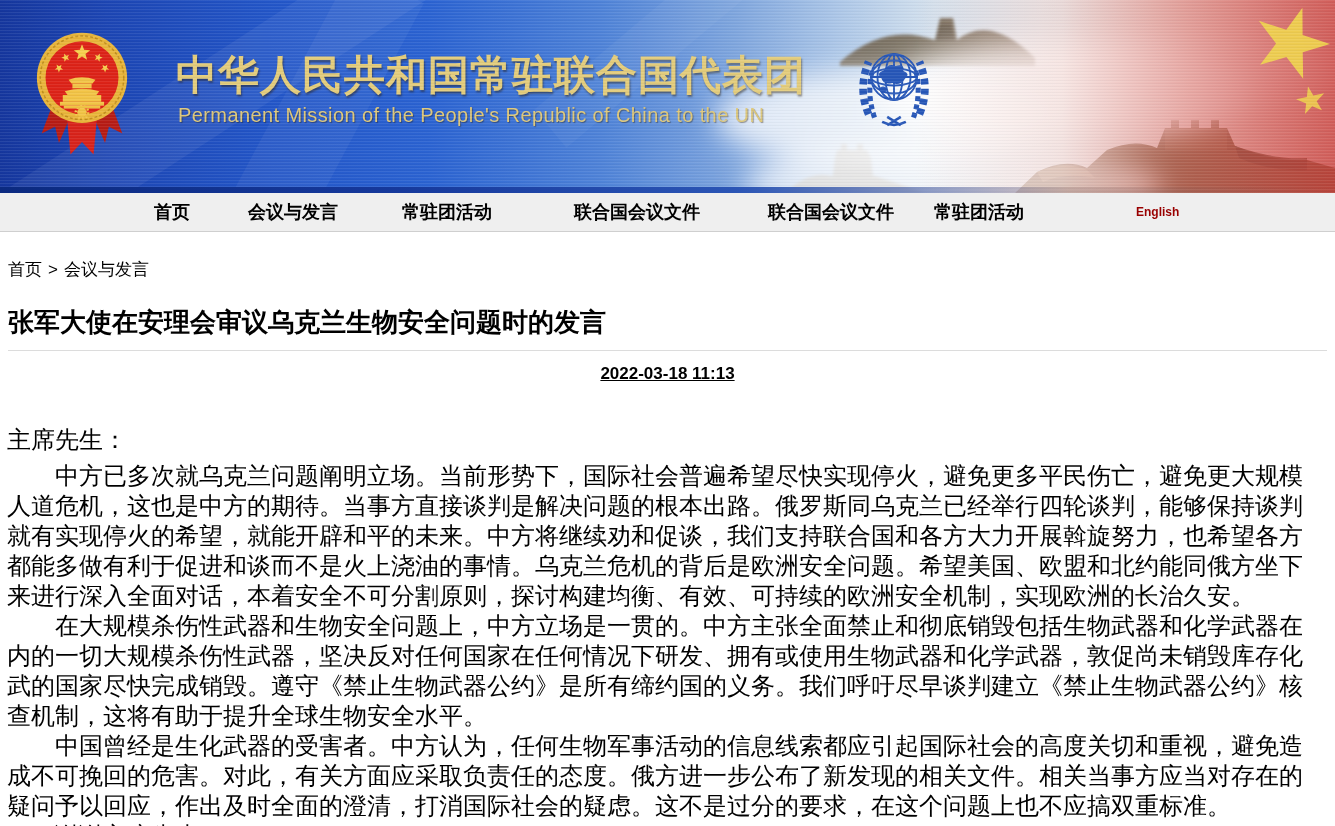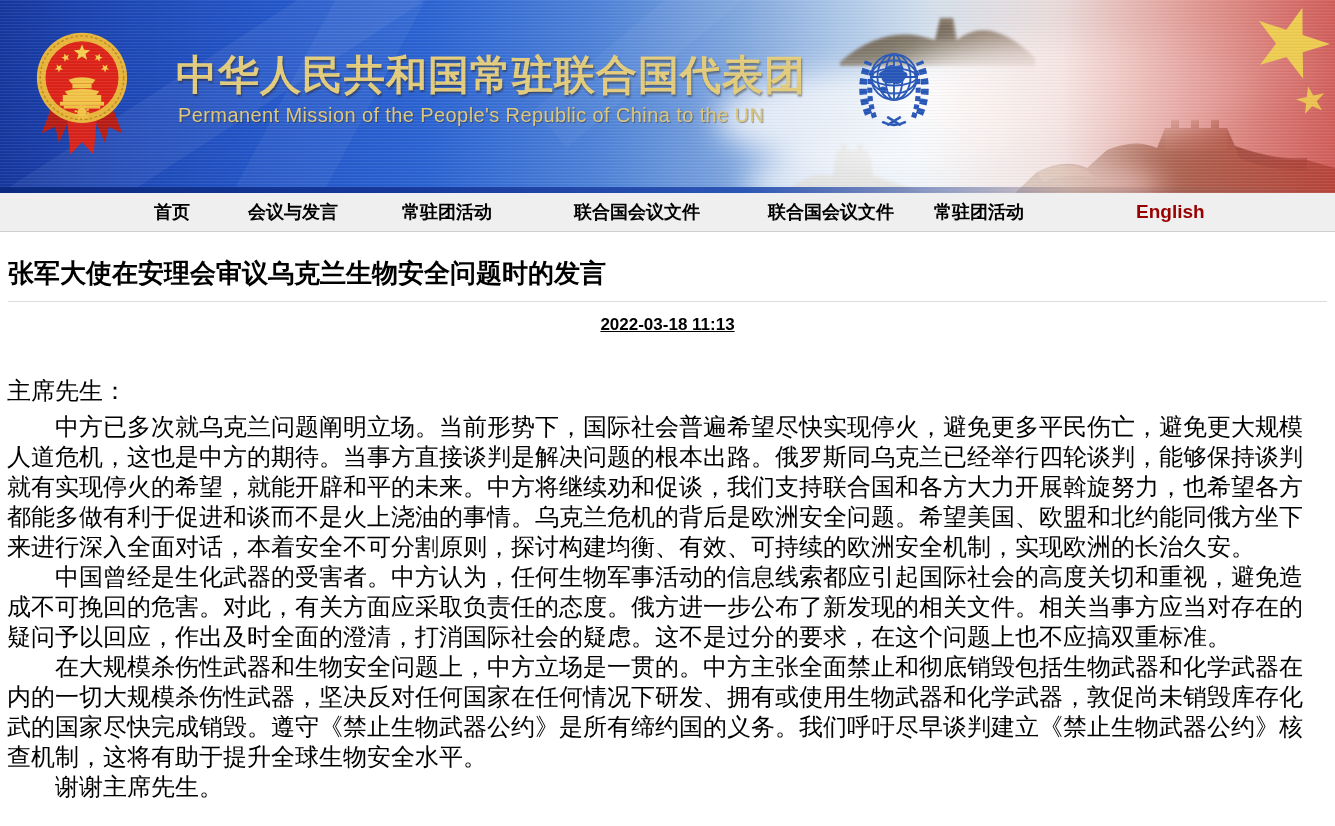--- a/index.html
+++ b/index.html
@@ -37,21 +37,21 @@
 
   
   .nav{display:flex;align-items:center;height:38px;background:#efefef;border-bottom:1px solid #cfcfcf;}
   .nav-items{display:flex;align-items:center;padding-left:154px;}
   .nav-items a{font-size:18px;font-weight:bold;color:#000;text-decoration:none;white-space:nowrap;cursor:pointer;}
   .nav-items a:nth-child(1){margin-right:58px;}
   .nav-items a:nth-child(2){margin-right:64px;}
   .nav-items a:nth-child(3){margin-right:82px;}
   .nav-items a:nth-child(4){margin-right:68px;}
   .nav-items a:nth-child(5){margin-right:40px;}
-  .nav-english{margin-left:112px;font-size:19px;font-weight:bold;color:#990000;text-decoration:none;cursor:pointer;}
+  .nav-english{margin-left:112px;font-size:12px;font-weight:bold;color:#990000;text-decoration:none;cursor:pointer;}
 
   
   .breadcrumb{margin:26px 0 0 8px;font-size:17px;color:#000;}
   .breadcrumb a{color:#000;text-decoration:none;cursor:pointer;}
   .breadcrumb .sep{margin:0 6px;}
 
   
   .article-title{margin:26px 8px 0 8px;text-align:left;font-size:26px;line-height:30px;font-weight:bold;}
   .title-divider{border:none;border-top:1px solid #dcdcdc;margin:13px 8px 0 8px;}
   .article-date{margin-top:12px;text-align:center;font-size:17px;font-weight:bold;line-height:22px;text-decoration:underline;}
@@ -172,26 +172,27 @@
         <a>首页</a>
         <a>会议与发言</a>
         <a>常驻团活动</a>
         <a>联合国会议文件</a>
         <a>联合国会议文件</a>
         <a>常驻团活动</a>
       </div>
     <a class="nav-english">English</a>
   </nav>
 
+  <div class="breadcrumb"><a>首页</a><span class="sep">&gt;</span><a>会议与发言</a></div>
 
   <h1 class="article-title">张军大使在安理会审议乌克兰生物安全问题时的发言</h1>
   <hr class="title-divider">
   <div class="article-date">2022-03-18 11:13</div>
 
   <div class="article-body">
     <div class="salutation">主席先生：</div>
   <p>中方已多次就乌克兰问题阐明立场。当前形势下，国际社会普遍希望尽快实现停火，避免更多平民伤亡，避免更大规模人道危机，这也是中方的期待。当事方直接谈判是解决问题的根本出路。俄罗斯同乌克兰已经举行四轮谈判，能够保持谈判就有实现停火的希望，就能开辟和平的未来。中方将继续劝和促谈，我们支持联合国和各方大力开展斡旋努力，也希望各方都能多做有利于促进和谈而不是火上浇油的事情。乌克兰危机的背后是欧洲安全问题。希望美国、欧盟和北约能同俄方坐下来进行深入全面对话，本着安全不可分割原则，探讨构建均衡、有效、可持续的欧洲安全机制，实现欧洲的长治久安。</p>
+      <p>在大规模杀伤性武器和生物安全问题上，中方立场是一贯的。中方主张全面禁止和彻底销毁包括生物武器和化学武器在内的一切大规模杀伤性武器，坚决反对任何国家在任何情况下研发、拥有或使用生物武器和化学武器，敦促尚未销毁库存化武的国家尽快完成销毁。遵守《禁止生物武器公约》是所有缔约国的义务。我们呼吁尽早谈判建立《禁止生物武器公约》核查机制，这将有助于提升全球生物安全水平。</p>
       <p>中国曾经是生化武器的受害者。中方认为，任何生物军事活动的信息线索都应引起国际社会的高度关切和重视，避免造成不可挽回的危害。对此，有关方面应采取负责任的态度。俄方进一步公布了新发现的相关文件。相关当事方应当对存在的疑问予以回应，作出及时全面的澄清，打消国际社会的疑虑。这不是过分的要求，在这个问题上也不应搞双重标准。</p>
-      <p>在大规模杀伤性武器和生物安全问题上，中方立场是一贯的。中方主张全面禁止和彻底销毁包括生物武器和化学武器在内的一切大规模杀伤性武器，坚决反对任何国家在任何情况下研发、拥有或使用生物武器和化学武器，敦促尚未销毁库存化武的国家尽快完成销毁。遵守《禁止生物武器公约》是所有缔约国的义务。我们呼吁尽早谈判建立《禁止生物武器公约》核查机制，这将有助于提升全球生物安全水平。</p>
       <p>谢谢主席先生。</p>
     </div>
 
 </div>
 
 </body></html>

